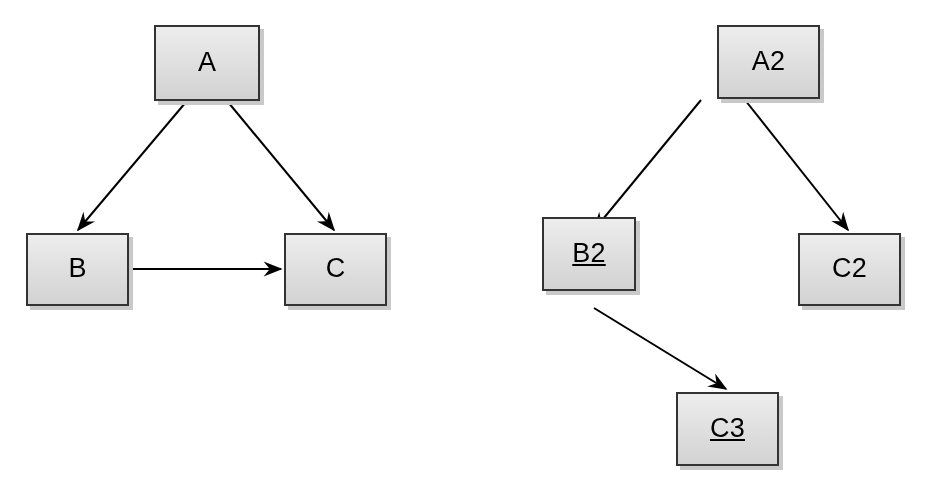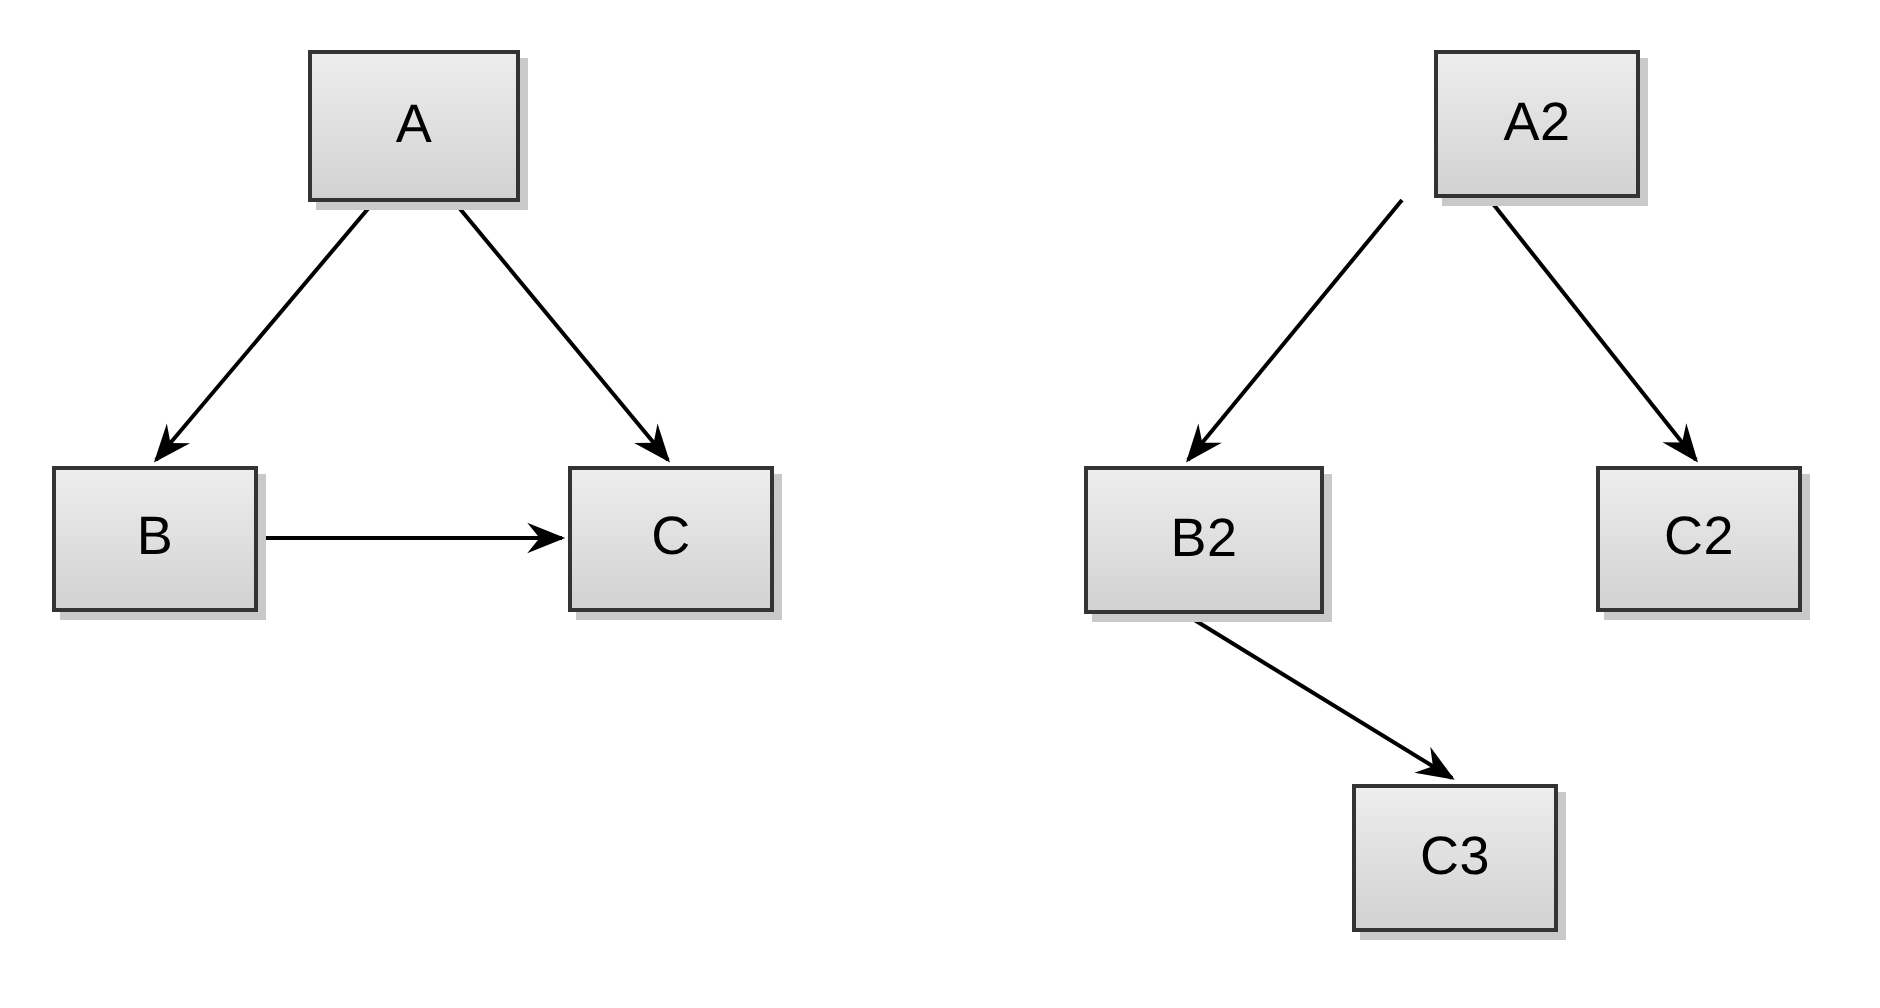--- a/index.html
+++ b/index.html
@@ -96,26 +96,26 @@
     </div>
 
     <div class="node" style="left: 284px; top: 233px; width: 103px; height: 73px; border-color: rgb(51, 51, 51); border-width: 2px; background-image: linear-gradient(rgb(237, 237, 237) 0%, rgb(210, 210, 210) 100%); box-shadow: rgb(201, 201, 201) 4px 4px 0px 0px; font-size: 27px; color: rgb(0, 0, 0);">
       <span class="node-label">C</span>
     </div>
 
     <div class="node" style="left: 669px; top: 25px; width: 103px; height: 74px; border-color: rgb(51, 51, 51); border-width: 2px; background-image: linear-gradient(rgb(237, 237, 237) 0%, rgb(210, 210, 210) 100%); box-shadow: rgb(201, 201, 201) 4px 4px 0px 0px; font-size: 27px; color: rgb(0, 0, 0); margin-left: 48px;">
       <span class="node-label">A2</span>
     </div>
 
-    <div class="node" style="left: 542px; top: 233px; width: 120px; height: 74px; border-color: rgb(51, 51, 51); border-width: 2px; background-image: linear-gradient(rgb(237, 237, 237) 0%, rgb(210, 210, 210) 100%); box-shadow: rgb(201, 201, 201) 4px 4px 0px 0px; font-size: 27px; color: rgb(0, 0, 0);">
+    <div class="node" style="left: 542px; top: 217px; width: 94px; height: 74px; border-color: rgb(51, 51, 51); border-width: 2px; background-image: linear-gradient(rgb(237, 237, 237) 0%, rgb(210, 210, 210) 100%); box-shadow: rgb(201, 201, 201) 4px 4px 0px 0px; font-size: 27px; color: rgb(0, 0, 0); text-decoration: underline;">
       <span class="node-label">B2</span>
     </div>
 
     <div class="node" style="left: 798px; top: 233px; width: 103px; height: 73px; border-color: rgb(51, 51, 51); border-width: 2px; background-image: linear-gradient(rgb(237, 237, 237) 0%, rgb(210, 210, 210) 100%); box-shadow: rgb(201, 201, 201) 4px 4px 0px 0px; font-size: 27px; color: rgb(0, 0, 0); text-align: right;">
       <span class="node-label">C2</span>
     </div>
 
-    <div class="node" style="left: 676px; top: 392px; width: 103px; height: 74px; border-color: rgb(51, 51, 51); border-width: 2px; background-image: linear-gradient(rgb(237, 237, 237) 0%, rgb(210, 210, 210) 100%); box-shadow: rgb(201, 201, 201) 4px 4px 0px 0px; font-size: 27px; color: rgb(0, 0, 0);">
+    <div class="node" style="left: 676px; top: 392px; width: 103px; height: 74px; border-color: rgb(51, 51, 51); border-width: 2px; background-image: linear-gradient(rgb(237, 237, 237) 0%, rgb(210, 210, 210) 100%); box-shadow: rgb(201, 201, 201) 4px 4px 0px 0px; font-size: 27px; color: rgb(0, 0, 0); text-decoration: underline;">
       <span class="node-label">C3</span>
     </div>
 
   </div>
 </div>
 
 </body></html>

